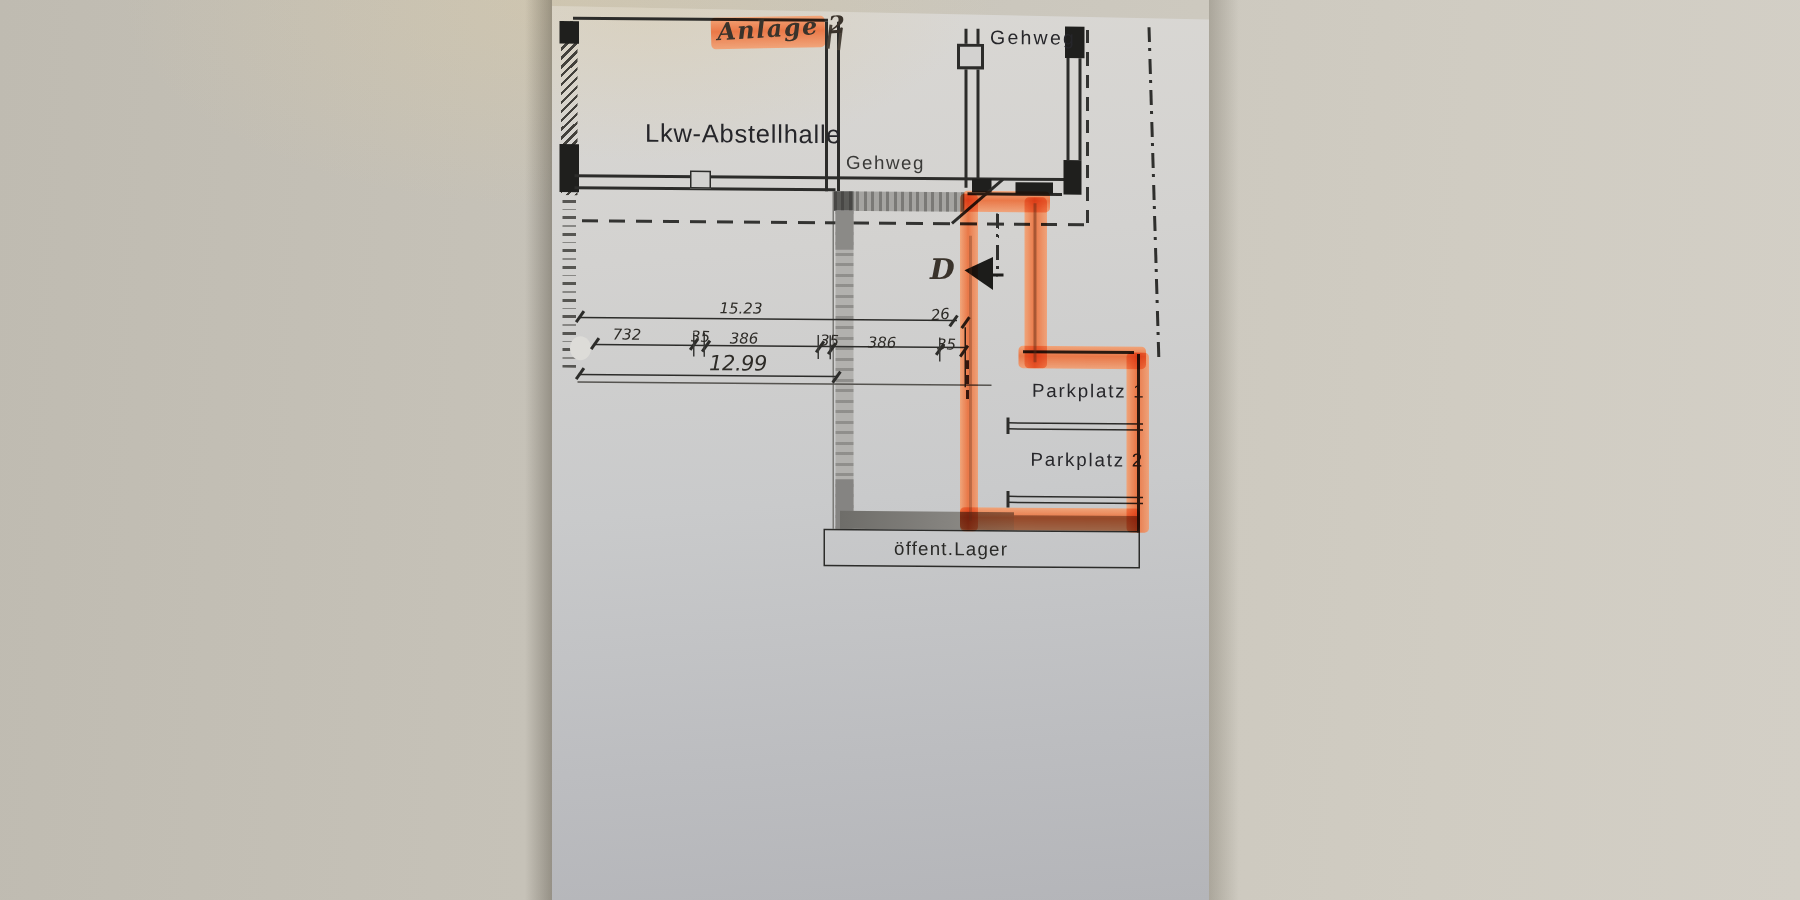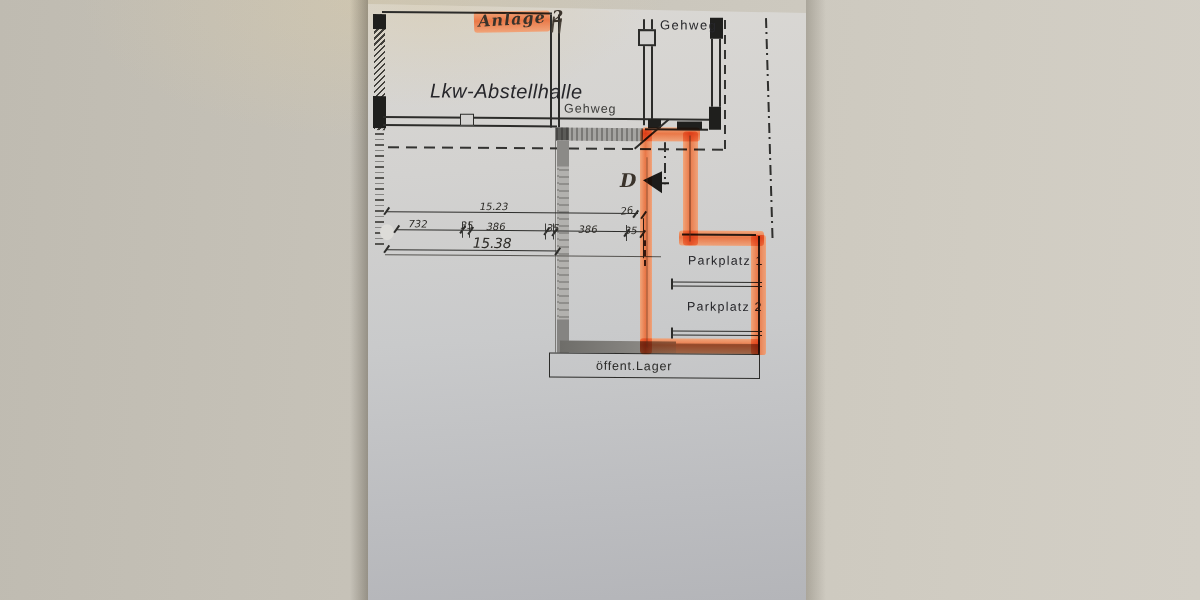--- a/index.html
+++ b/index.html
@@ -141,35 +141,35 @@
       <div class="abs" style="left:276px;top:238px;width:1.5px;height:26px;background:repeating-linear-gradient(180deg,#3b2a22 0 6px,rgba(0,0,0,0) 6px 10px);"></div>
 
       <div class="dim" style="left:106px;top:200px;width:40px;">15.23</div>
       <div class="dim" style="left:250px;top:203px;width:18px;transform:rotate(-6deg);">26</div>
       <div class="dim" style="left:36px;top:218px;width:28px;">732</div>
       <div class="dim" style="left:88px;top:219px;width:22px;">35</div>
       <div class="dim" style="left:114px;top:220px;width:28px;">386</div>
       <div class="dim" style="left:174px;top:221px;width:22px;">35</div>
       <div class="dim" style="left:206px;top:222px;width:28px;">386</div>
       <div class="dim" style="left:252px;top:223px;width:22px;">35</div>
-      <div class="dim" style="left:98px;top:234px;width:52px;font-size:14px;letter-spacing:-0.3px;">15.38</div>
+      <div class="dim" style="left:98px;top:234px;width:52px;font-size:14px;letter-spacing:-0.3px;">12.99</div>
 
       <div class="hline" style="left:314px;top:231px;width:74px;height:1.5px;"></div>
       <div class="abs" style="left:304px;top:279px;width:90px;height:1px;background:#2c2c2a;"></div>
       <div class="abs" style="left:304px;top:283px;width:90px;height:1px;background:#2c2c2a;"></div>
       <div class="abs" style="left:303px;top:276px;width:1.5px;height:11px;background:#2c2c2a;"></div>
       <div class="abs" style="left:304px;top:328px;width:90px;height:1px;background:#2c2c2a;"></div>
       <div class="abs" style="left:304px;top:332px;width:90px;height:1px;background:#2c2c2a;"></div>
       <div class="abs" style="left:303px;top:325px;width:1.5px;height:11px;background:#2c2c2a;"></div>
       <div class="abs" style="left:390px;top:233px;width:1.5px;height:119px;background:#2c2c2a;"></div>
 
       <div class="abs" style="left:181px;top:351px;width:209px;height:23px;border:1.5px solid #2c2c2a;"></div>
       <div class="lbl" style="left:228px;top:357px;font-size:12.5px;letter-spacing:0.8px;color:#2a2a28;">öffent.Lager</div>
 
-      <div class="lbl" style="left:62px;top:79px;font-size:20px;letter-spacing:0.5px;font-style:italic;">Lkw-Abstellhalle</div>
+      <div class="lbl" style="left:62px;top:79px;font-size:17px;letter-spacing:0.5px;">Lkw-Abstellhalle</div>
       <div class="lbl" style="left:196px;top:100px;font-size:12.5px;letter-spacing:1px;color:#3a3a38;">Gehweg</div>
       <div class="lbl" style="left:292px;top:15px;font-size:13px;letter-spacing:1.5px;">Gehweg</div>
       <div class="lbl" style="left:320px;top:251px;font-size:12.5px;letter-spacing:1.2px;">Parkplatz 1</div>
       <div class="lbl" style="left:319px;top:297px;font-size:12.5px;letter-spacing:1.2px;">Parkplatz 2</div>
 
       <div class="hl h" style="left:106px;top:10px;width:76px;height:21px;transform:rotate(-1.5deg);"></div>
       <div class="lbl handwrite" style="left:110px;top:8px;font-size:16px;transform:rotate(-4deg);">Anlage 2</div>
 
       <div class="hl v" style="left:272px;top:127px;width:12px;height:225px;"></div>
       <div class="hl h" style="left:274px;top:125px;width:58px;height:14px;"></div>

